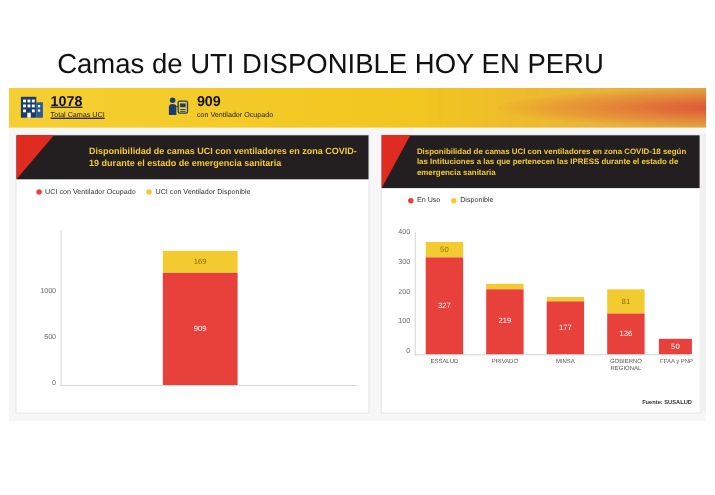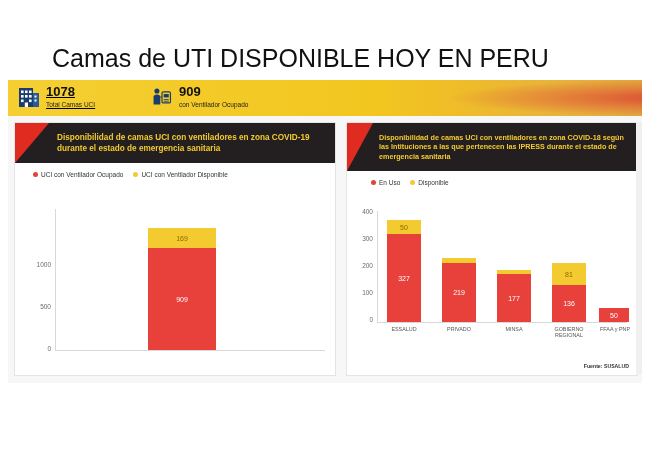--- a/index.html
+++ b/index.html
@@ -107,21 +107,21 @@
     border-left: 34px solid #e02b20;
     border-bottom: 40px solid transparent;
   }
   .hdr-text {
     position: relative;
     z-index: 2;
     color: #f3ca2f;
     font-size: 8.2px;
     font-weight: bold;
     line-height: 11px;
-    padding-left: 42px;
+    padding-left: 66px;
     padding-right: 8px;
   }
   .hdr-text.small { font-size: 7.2px; line-height: 9.5px; }
   .legend {
     display: flex;
     align-items: center;
     gap: 10px;
     padding: 8px 0 0 18px;
   }
   .legend.right { padding-left: 24px; }

